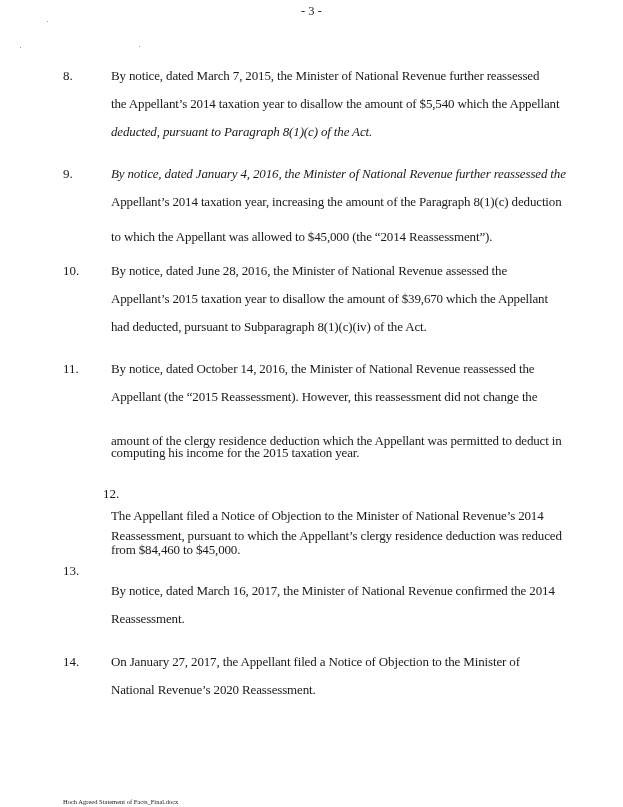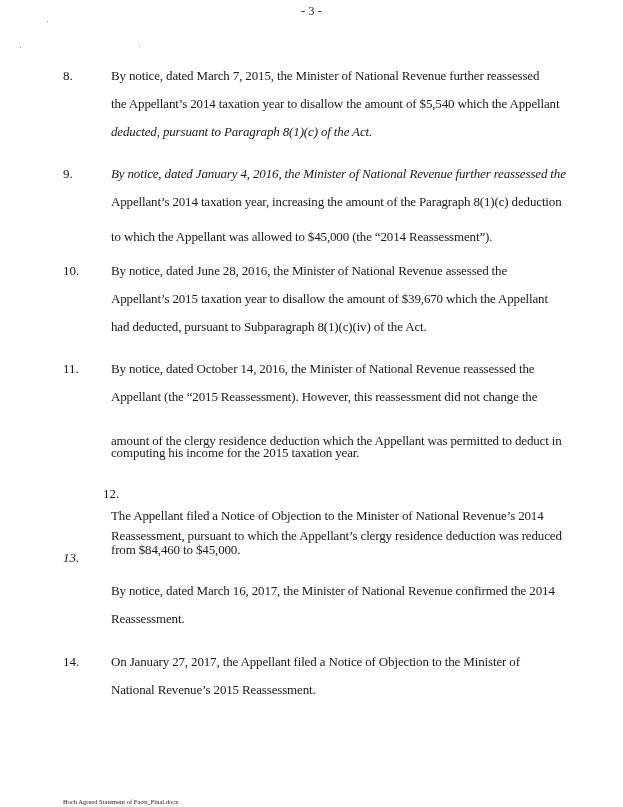--- a/index.html
+++ b/index.html
@@ -47,24 +47,24 @@
       <span class="line" style="top: 417px; margin-top: 16px;">amount of the clergy residence deduction which the Appellant was permitted to deduct in</span>
       <span class="line" style="top: 445px;">computing his income for the 2015 taxation year.</span>
     </div>
     <div class="para">
       <span class="num" style="top: 486px; margin-left: 40px;">12.</span>
       <span class="line" style="top: 508px;">The Appellant filed a Notice of Objection to the Minister of National Revenue’s 2014</span>
       <span class="line" style="top: 528px;">Reassessment, pursuant to which the Appellant’s clergy residence deduction was reduced</span>
       <span class="line" style="top: 542px;">from $84,460 to $45,000.</span>
     </div>
     <div class="para">
-      <span class="num" style="top: 550px; font-style: italic;">13.</span>
+      <span class="num" style="top: 563px;">13.</span>
       <span class="line" style="top: 583px;">By notice, dated March 16, 2017, the Minister of National Revenue confirmed the 2014</span>
       <span class="line" style="top: 611px;">Reassessment.</span>
     </div>
     <div class="para">
       <span class="num" style="top: 654px;">14.</span>
       <span class="line" style="top: 654px;">On January 27, 2017, the Appellant filed a Notice of Objection to the Minister of</span>
-      <span class="line" style="top: 682px;">National Revenue’s 2015 Reassessment.</span>
+      <span class="line" style="top: 682px;">National Revenue’s 2020 Reassessment.</span>
     </div>
   </div>
 
 <div class="footer">Hoch Agreed Statement of Facts_Final.docx</div>
 
 </body></html>

